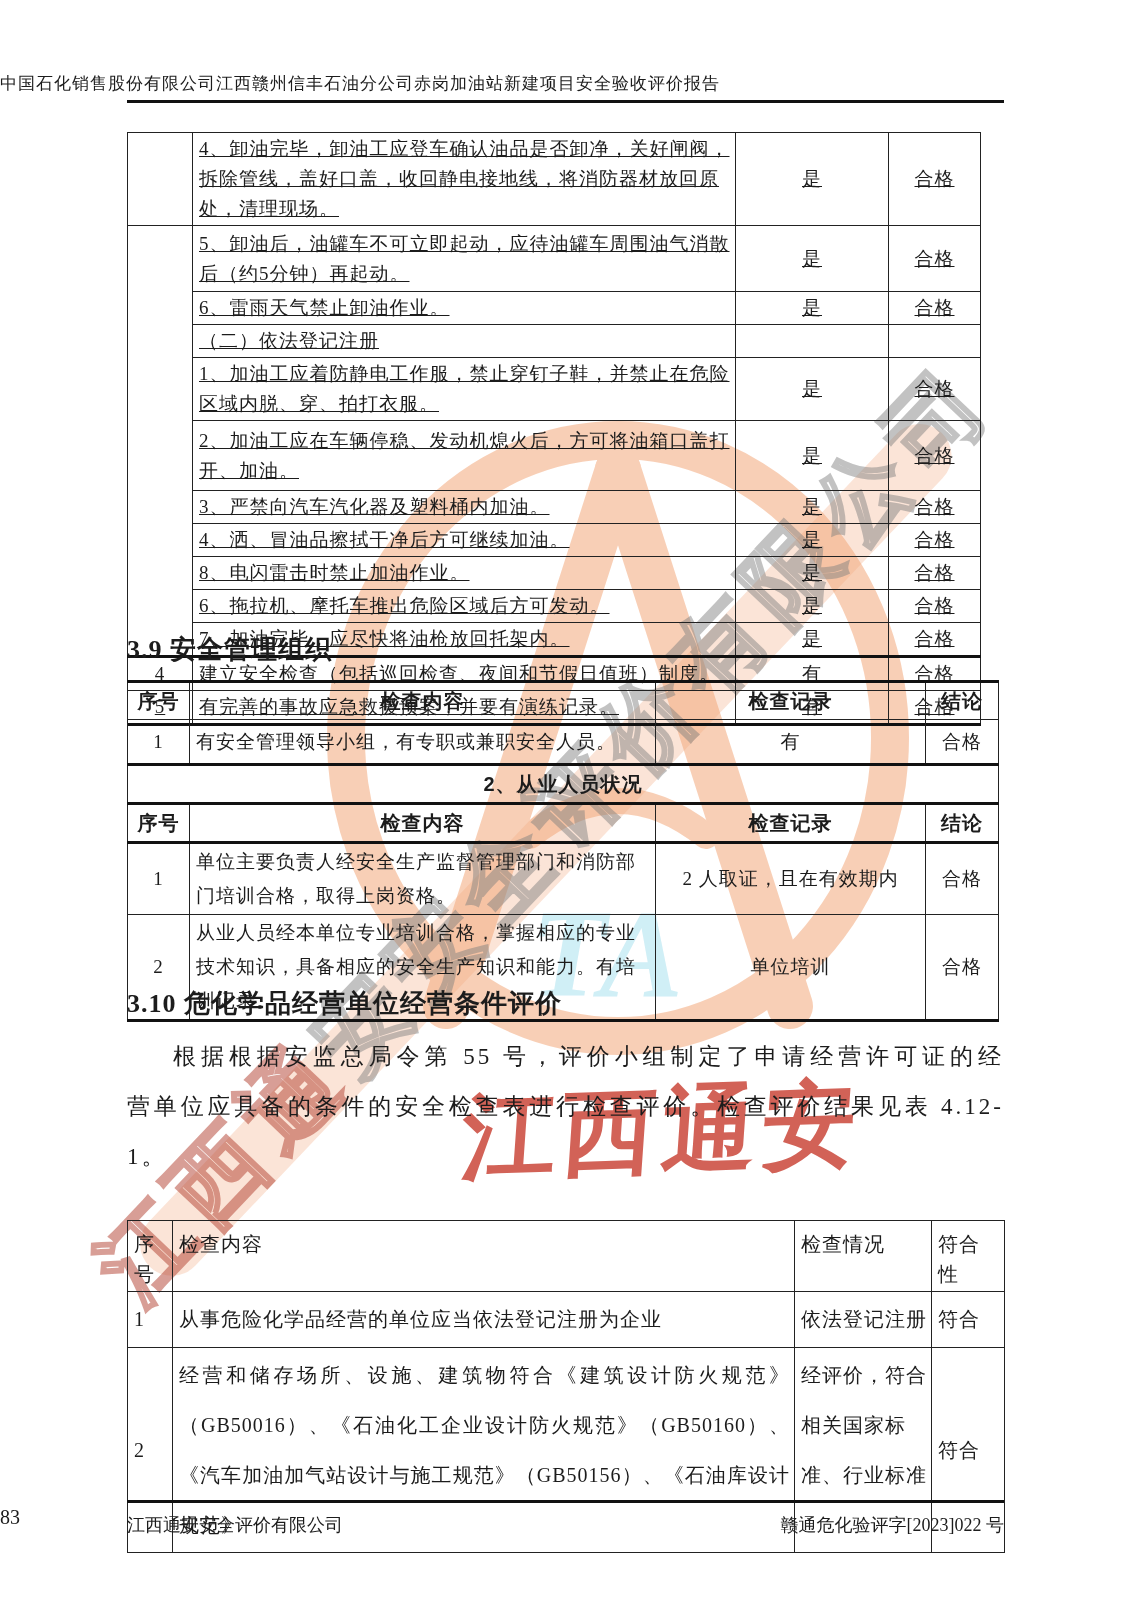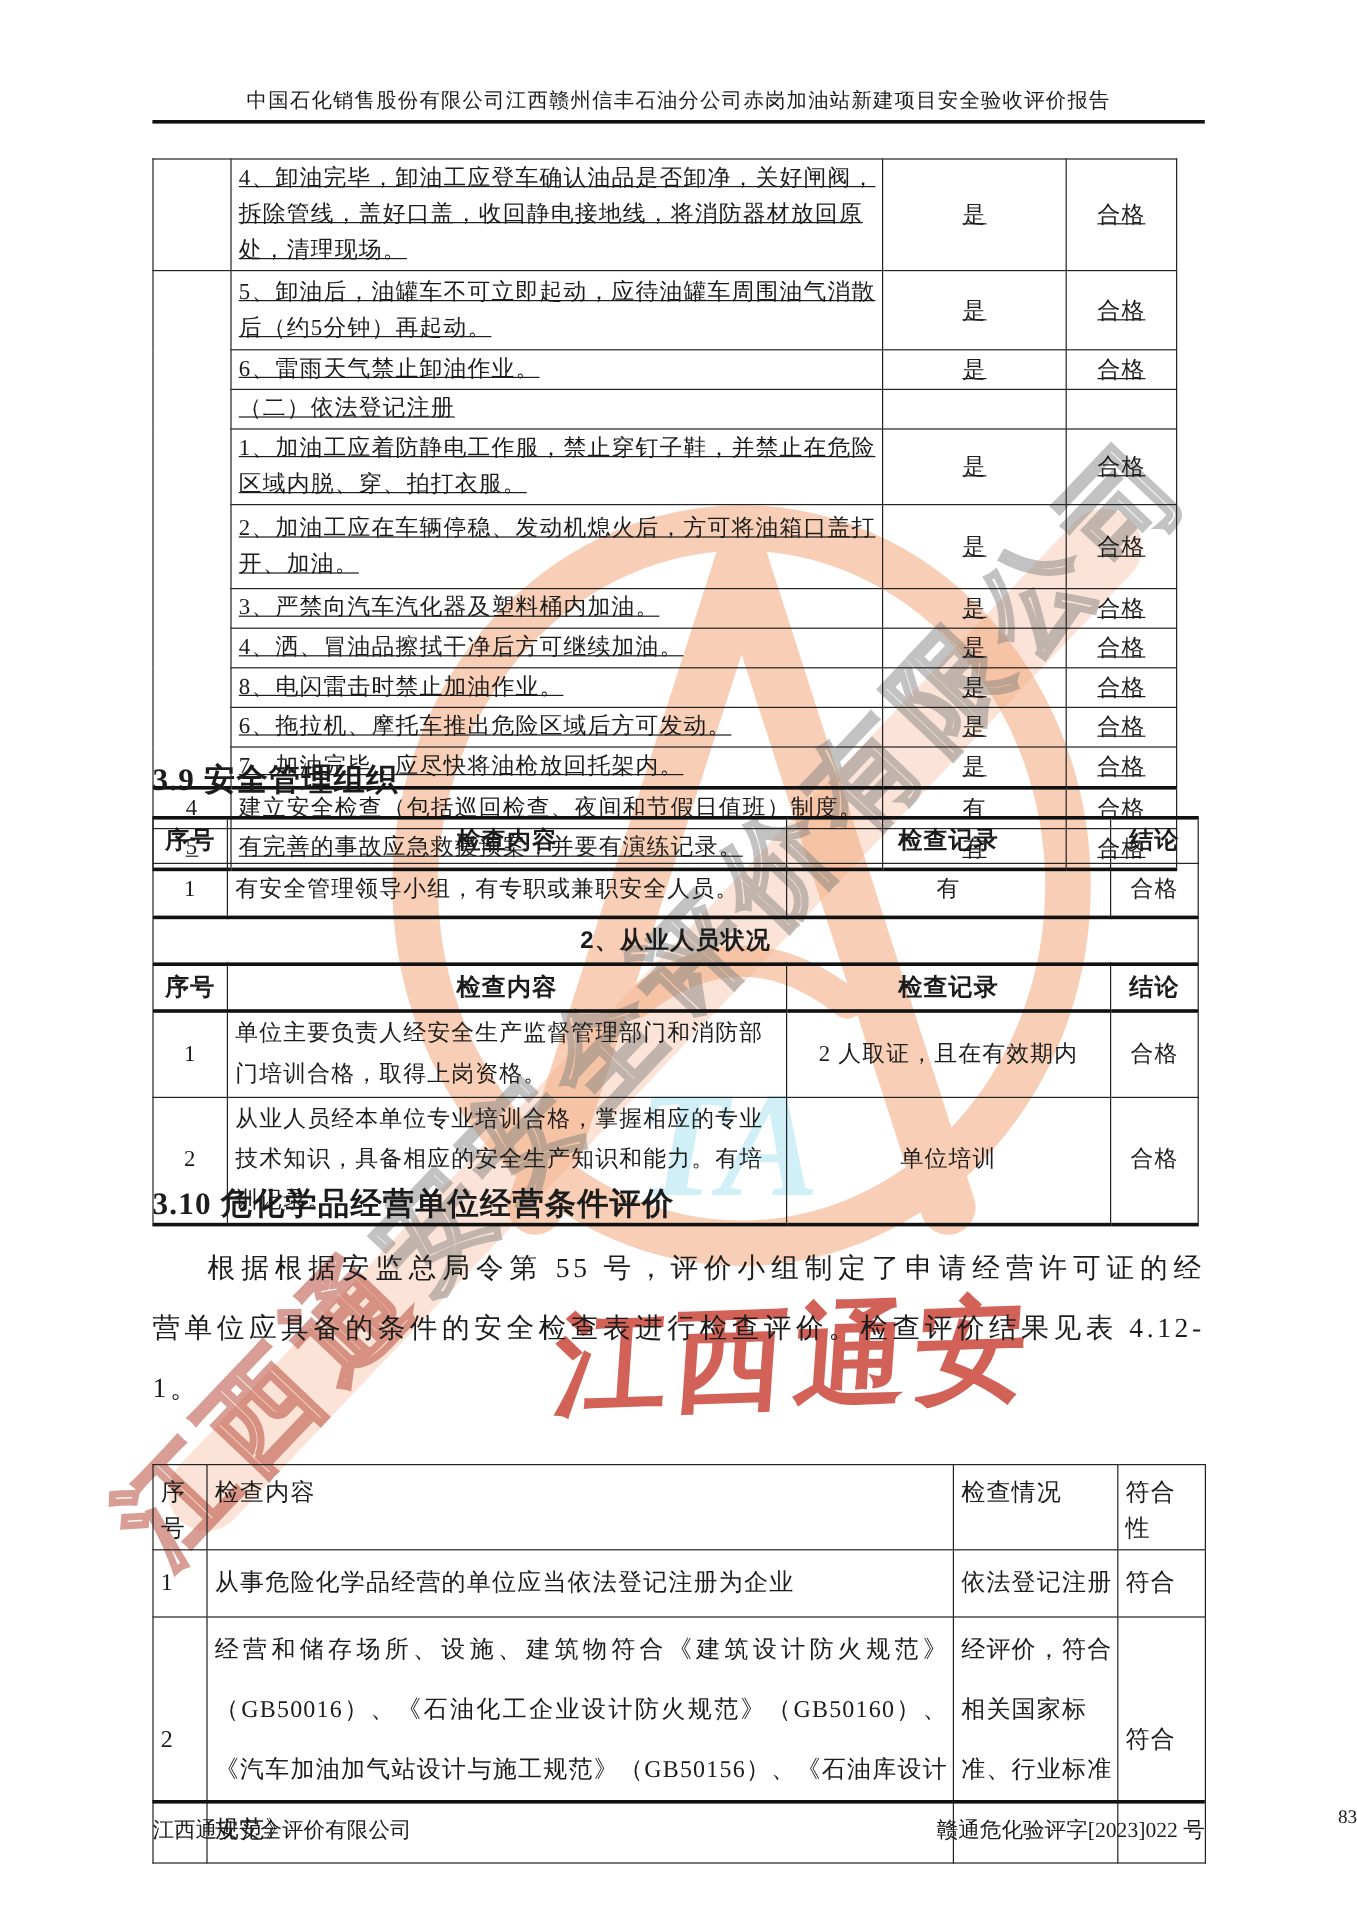--- a/index.html
+++ b/index.html
@@ -29,21 +29,21 @@
     position:absolute; left:462px; top:1068px;
     font-size:94px; font-weight:bold; letter-spacing:6px;
     color:rgba(197,54,40,0.78); white-space:nowrap;
     transform:rotate(-2deg) skewX(-6deg);
     font-family:"Liberation Sans","DejaVu Sans",sans-serif;
   }
   
   .content { position:absolute; inset:0; z-index:2; }
   .header-title {
     position:absolute; top:72px; left:0; width:100%;
-    text-align:center; font-size:17px; letter-spacing:1px;
+    font-size:17px; letter-spacing:1px;
   }
   .rule { position:absolute; left:127px; width:877px; height:3px; background:#111; }
   .rule-top    { top:100px; }
   .rule-bottom { top:1500px; }
 
   table { border-collapse:collapse; table-layout:fixed; }
   td {
     border:1px solid #222; overflow:hidden;
     font-size:19px; letter-spacing:1px; vertical-align:middle;
     padding:1px 4px;
@@ -81,21 +81,21 @@
     font-size:23px; letter-spacing:3px; line-height:50px;
   }
   .para .pline { text-align:justify; }
   .para .fill  { text-align-last:justify; }
   .para .indent { text-indent:2em; }
   .caption {
     position:absolute; top:1184px; left:127px; width:877px;
     text-align:center; font-size:21px; letter-spacing:1px;
   }
   .footer-left  { position:absolute; top:1513px; left:127px;  font-size:18px; }
-  .footer-page  { position:absolute; top:1506px; left:0; width:100%; text-align:right; font-size:16px; }
+  .footer-page  { position:absolute; top:1506px; left:0; width:100%; text-align:left; font-size:20px; }
   .footer-right { position:absolute; top:1513px; right:127px; font-size:18px; }
 </style>
 </head>
 <body>
 
 <div class="page">
 
   <div class="wm-layer">
     <div class="wm-band"></div>
     <svg class="wm-logo" width="600" height="640" viewBox="0 0 600 640">

